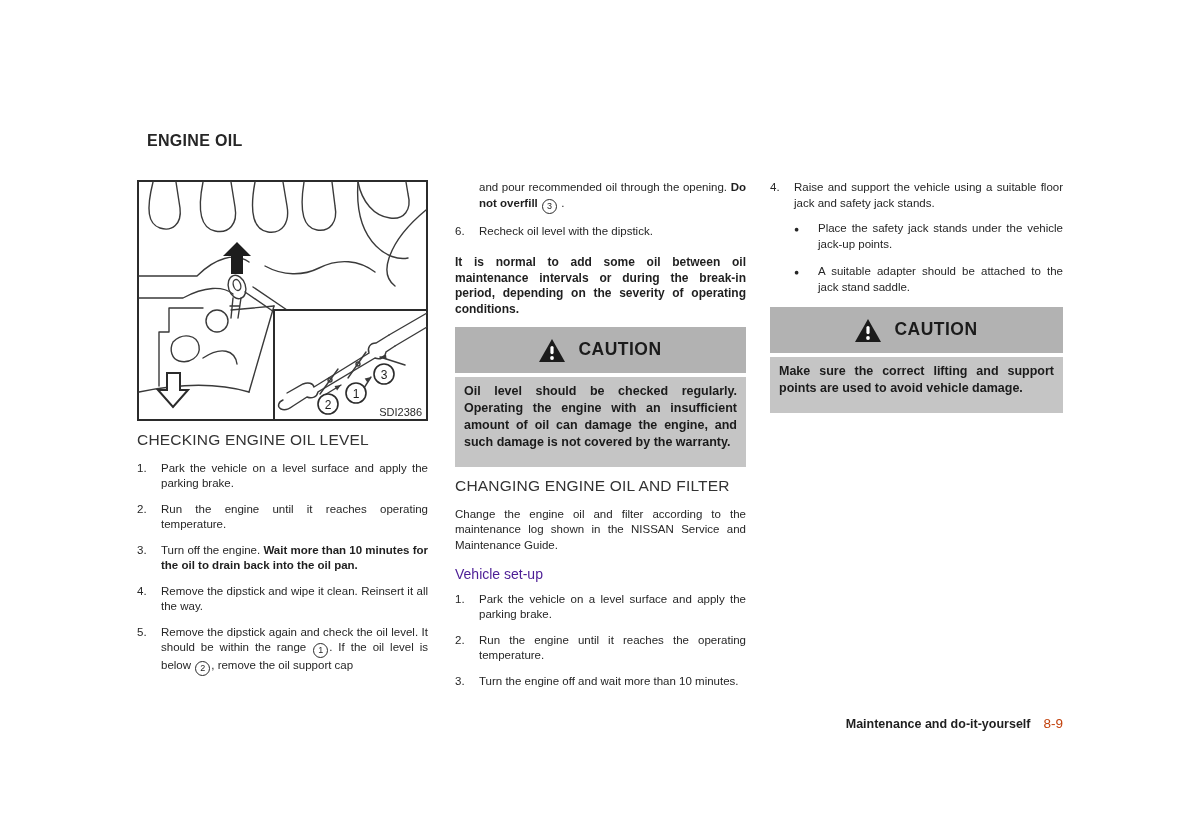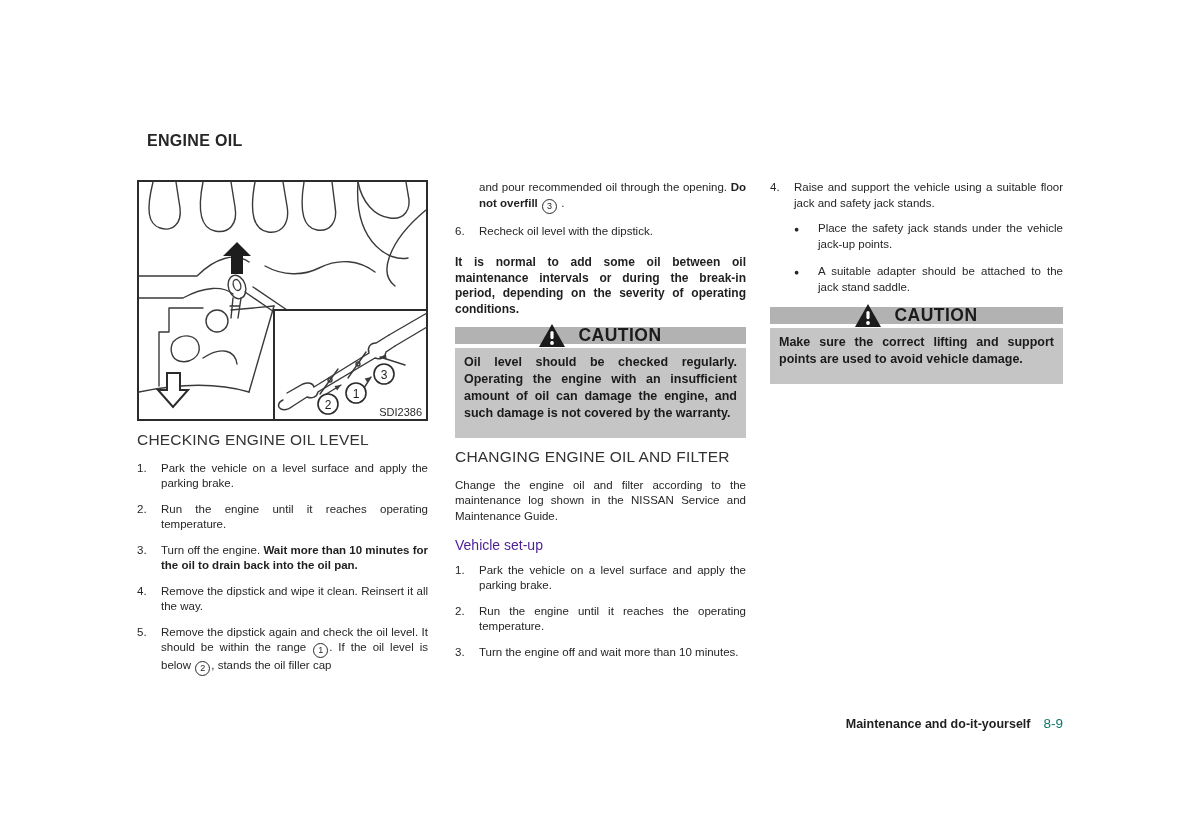--- a/index.html
+++ b/index.html
@@ -18,30 +18,30 @@
   .item .num{width:24px;flex:none;}
   .item .txt{flex:1;text-align:justify;}
   .hang{margin-left:24px;text-align:justify;margin-bottom:10px;}
   .para{text-align:justify;margin:0 0 10px;}
   .note{font-weight:bold;font-size:12px;line-height:15.5px;text-align:justify;margin:16px 0 10px;color:#1f1f1f;}
   .bold{font-weight:bold;color:#1f1f1f;}
   .circ{display:inline-flex;width:13px;height:13px;border:1.3px solid #2b2b2b;border-radius:50%;
         align-items:center;justify-content:center;font-size:9px;line-height:1;vertical-align:-2px;
         margin:0 1px;font-weight:400;color:#262626;}
   .caution{margin:9px 0 11px;}
-  .caution-head{background:#b2b2b2;height:17px;display:flex;align-items:center;justify-content:center;gap:13px;}
+  .caution-head{background:#b2b2b2;height:46px;display:flex;align-items:center;justify-content:center;gap:13px;}
   .caution-title{font-weight:bold;font-size:17.5px;letter-spacing:.5px;color:#1b1b1b;}
   .caution-body{background:#c5c5c5;margin-top:4px;padding:6px 9px 16px;font-weight:bold;font-size:12.5px;
         line-height:17px;text-align:justify;color:#1b1b1b;}
   .bullet{display:flex;margin-left:24px;margin-bottom:12px;}
   .bullet .dot{width:24px;flex:none;font-size:8.5px;line-height:15.5px;padding-top:1px;}
   .bullet .txt{flex:1;text-align:justify;}
   .footer{position:absolute;right:137px;top:716px;display:flex;align-items:baseline;gap:13px;}
   .footer .chapter{font-weight:bold;font-size:12.5px;color:#1f1f1f;}
-  .footer .pageno{font-size:13.5px;color:#0f766e;}
+  .footer .pageno{font-size:13.5px;color:#c2410c;}
 </style>
 </head>
 <body>
 
 <div class="page">
 
   <div class="title">ENGINE OIL</div>
 
   <div class="col col1">
     <div class="figure">
@@ -125,21 +125,21 @@
     <div class="item">
       <span class="num">3.</span>
       <span class="txt"><span>Turn off the engine. </span><span class="bold">Wait more than 10 minutes for the oil to drain back into the oil pan.</span></span>
     </div>
     <div class="item">
       <span class="num">4.</span>
       <span class="txt">Remove the dipstick and wipe it clean. Reinsert it all the way.</span>
     </div>
     <div class="item">
       <span class="num">5.</span>
-      <span class="txt"><span>Remove the dipstick again and check the oil level. It should be within the range </span><span class="circ">1</span><span>. If the oil level is below </span><span class="circ">2</span><span>, stands the oil filler cap</span></span>
+      <span class="txt"><span>Remove the dipstick again and check the oil level. It should be within the range </span><span class="circ">1</span><span>. If the oil level is below </span><span class="circ">2</span><span>, remove the oil support cap</span></span>
     </div>
   </div>
 
   <div class="col col2">
     <div class="hang"><span>and pour recommended oil through the opening. </span><span class="bold">Do not overfill</span> <span class="circ">3</span><span> .</span></div>
 
     <div class="item">
       <span class="num">6.</span>
       <span class="txt">Recheck oil level with the dipstick.</span>
     </div>

